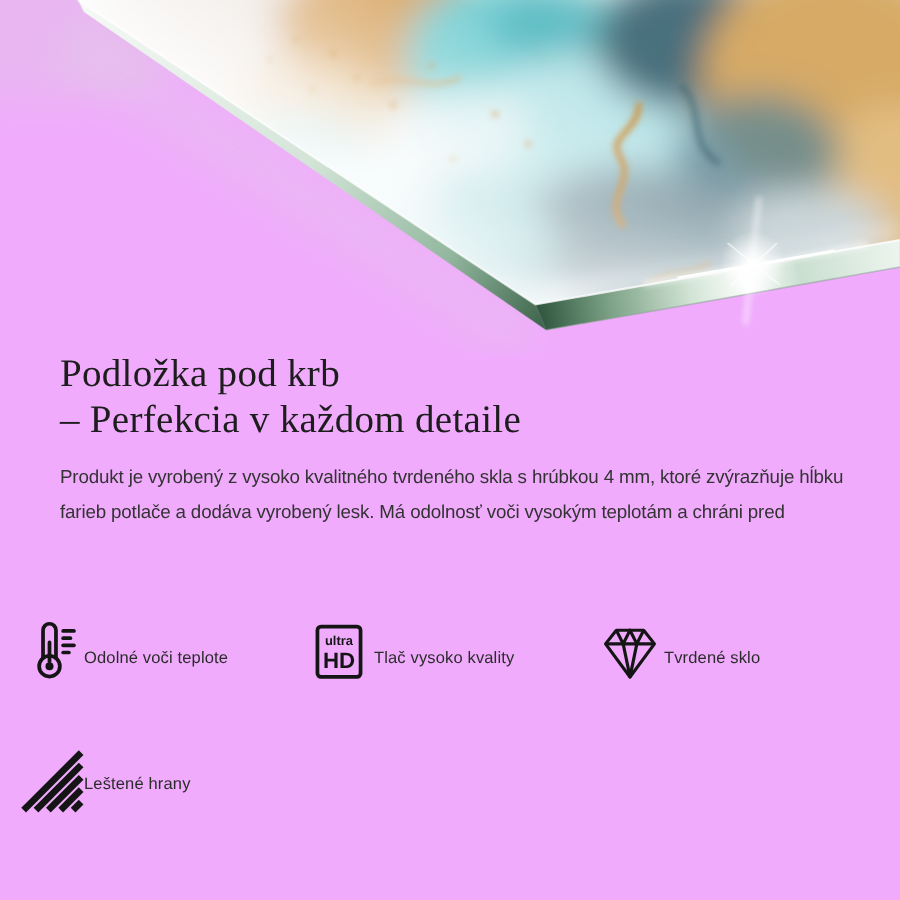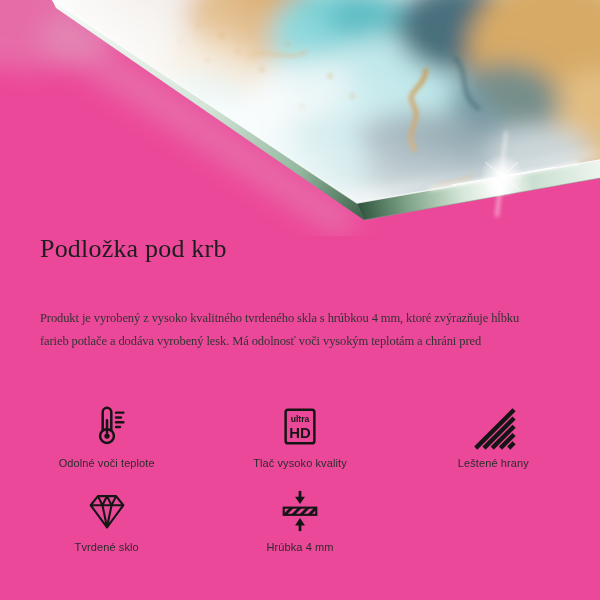--- a/index.html
+++ b/index.html
@@ -1,25 +1,25 @@
 <!DOCTYPE html>
 <html><head>
 <meta charset="utf-8">
 <style>
   html,body{margin:0;padding:0;background:#fff;}
-  .page{position:relative;width:600px;height:600px;background:#ec4899;overflow:hidden;
+  .page{position:relative;width:600px;height:600px;background:#f0abfc;overflow:hidden;
         font-family:"Liberation Sans",sans-serif;}
   .hero{position:absolute;left:0;top:0;display:block;}
   .title{position:absolute;left:40px;top:233px;margin:0;font-family:"Liberation Serif",serif;
          font-weight:400;font-size:26px;line-height:31px;color:#1d1d1d;letter-spacing:0.2px;}
   .desc{position:absolute;left:40px;top:307px;font-size:12.5px;line-height:23px;color:#333333;
-        letter-spacing:-0.1px;white-space:nowrap;font-family:Liberation Serif, serif;}
+        letter-spacing:-0.1px;white-space:nowrap;}
   .features{position:absolute;left:10px;top:404px;width:580px;display:grid;
             grid-template-columns:repeat(3,1fr);row-gap:22px;}
-  .feature{display:flex;flex-direction:column;align-items:center;height:62px;}
+  .feature{display:flex;flex-direction:row;align-items:center;height:62px;}
   .feature .ic{height:46px;display:flex;align-items:center;justify-content:center;}
   .feature .lbl{margin-top:7px;font-size:11px;color:#2b2b2b;letter-spacing:0.1px;}
   .ficon{display:block;}
 </style>
 </head>
 <body>
 
 <div class="page">
 
   <svg class="hero" width="600" height="236" viewBox="0 0 600 236">
@@ -118,21 +118,21 @@
       <circle cx="502" cy="176" r="22" fill="url(#sparkG)"></circle>
       <line x1="430" y1="189" x2="578" y2="163" stroke="#ffffff" stroke-width="2.4" stroke-linecap="round" filter="url(#b2)"></line>
       <line x1="452" y1="185" x2="556" y2="167" stroke="#ffffff" stroke-width="1.2" stroke-linecap="round"></line>
       <line x1="506" y1="132" x2="497" y2="216" stroke="#ffffff" stroke-width="1.8" stroke-linecap="round" filter="url(#b2)"></line>
       <line x1="485" y1="162" x2="520" y2="190" stroke="#ffffff" stroke-width="1" opacity="0.7"></line>
       <line x1="487" y1="191" x2="518" y2="162" stroke="#ffffff" stroke-width="1" opacity="0.7"></line>
       <circle cx="502" cy="176" r="3.2" fill="#ffffff"></circle>
     </g>
   </svg>
 
-  <h1 class="title"><span>Podložka pod krb</span><br></h1>
+  <h1 class="title"><span>Podložka pod krb</span><br><span>– Perfekcia v každom detaile</span></h1>
 
   <div class="desc">
     <div>Produkt je vyrobený z vysoko kvalitného tvrdeného skla s hrúbkou 4 mm, ktoré zvýrazňuje hĺbku</div>
     <div>farieb potlače a dodáva vyrobený lesk. Má odolnosť voči vysokým teplotám a chráni pred</div>
   </div>
 
   <div class="features">
 
     <div class="feature">
       <div class="ic">
@@ -160,58 +160,41 @@
           <text x="24" y="35" text-anchor="middle" font-family="Liberation Sans, sans-serif" font-size="15.5" font-weight="700" fill="#151515">HD</text>
         </svg>
       </div>
       <div class="lbl">Tlač vysoko kvality</div>
     </div>
 
 
     <div class="feature">
       <div class="ic">
         <svg class="ficon" width="46" height="46" viewBox="0 0 48 48">
+          <g fill="none" stroke="#151515" stroke-width="2.2" stroke-linejoin="round">
+            <path d="M7,18 L14.5,8.5 H33.5 L41,18 L24,41 Z"></path>
+            <path d="M7,18 H41"></path>
+            <path d="M14.5,8.5 L19.25,18 L24,8.5 L28.75,18 L33.5,8.5"></path>
+            <path d="M19.25,18 L24,41 L28.75,18"></path>
+          </g>
+        </svg>
+      </div>
+      <div class="lbl">Tvrdené sklo</div>
+    </div>
+
+    <div class="feature">
+      <div class="ic">
+        <svg class="ficon" width="46" height="46" viewBox="0 0 48 48">
           <g stroke="#151515" stroke-width="4.6">
             <line x1="6" y1="46" x2="46" y2="6"></line>
             <line x1="14.6" y1="46" x2="46" y2="14.6"></line>
             <line x1="23.2" y1="46" x2="46" y2="23.2"></line>
             <line x1="31.8" y1="46" x2="46" y2="31.8"></line>
             <line x1="40.4" y1="46" x2="46" y2="40.4"></line>
           </g>
         </svg>
       </div>
       <div class="lbl">Leštené hrany</div>
     </div>
 
-    <div class="feature">
-      <div class="ic">
-        <svg class="ficon" width="46" height="46" viewBox="0 0 48 48">
-          <g fill="none" stroke="#151515" stroke-width="2.2" stroke-linejoin="round">
-            <path d="M7,18 L14.5,8.5 H33.5 L41,18 L24,41 Z"></path>
-            <path d="M7,18 H41"></path>
-            <path d="M14.5,8.5 L19.25,18 L24,8.5 L28.75,18 L33.5,8.5"></path>
-            <path d="M19.25,18 L24,41 L28.75,18"></path>
-          </g>
-        </svg>
-      </div>
-      <div class="lbl">Tvrdené sklo</div>
-    </div>
-
-    <div class="feature">
-      <div class="ic">
-        <svg class="ficon" width="46" height="46" viewBox="0 0 48 48">
-          <defs>
-            <pattern id="hatchP" width="6" height="6" patternUnits="userSpaceOnUse" patternTransform="rotate(45)">
-              <rect x="0" y="0" width="3" height="6" fill="#151515"></rect>
-            </pattern>
-          </defs>
-          <rect x="7" y="20.5" width="34" height="7.5" fill="url(#hatchP)" stroke="#151515" stroke-width="2.2"></rect>
-          <line x1="24" y1="3" x2="24" y2="9.5" stroke="#151515" stroke-width="2.8"></line>
-          <path d="M18.8,9 H29.2 L24,16.8 Z" fill="#151515"></path>
-          <line x1="24" y1="45" x2="24" y2="38.5" stroke="#151515" stroke-width="2.8"></line>
-          <path d="M18.8,39.2 H29.2 L24,31.4 Z" fill="#151515"></path>
-        </svg>
-      </div>
-      <div class="lbl">Hrúbka 4 mm</div>
-    </div>
 
   </div>
 </div>
 
 </body></html>

